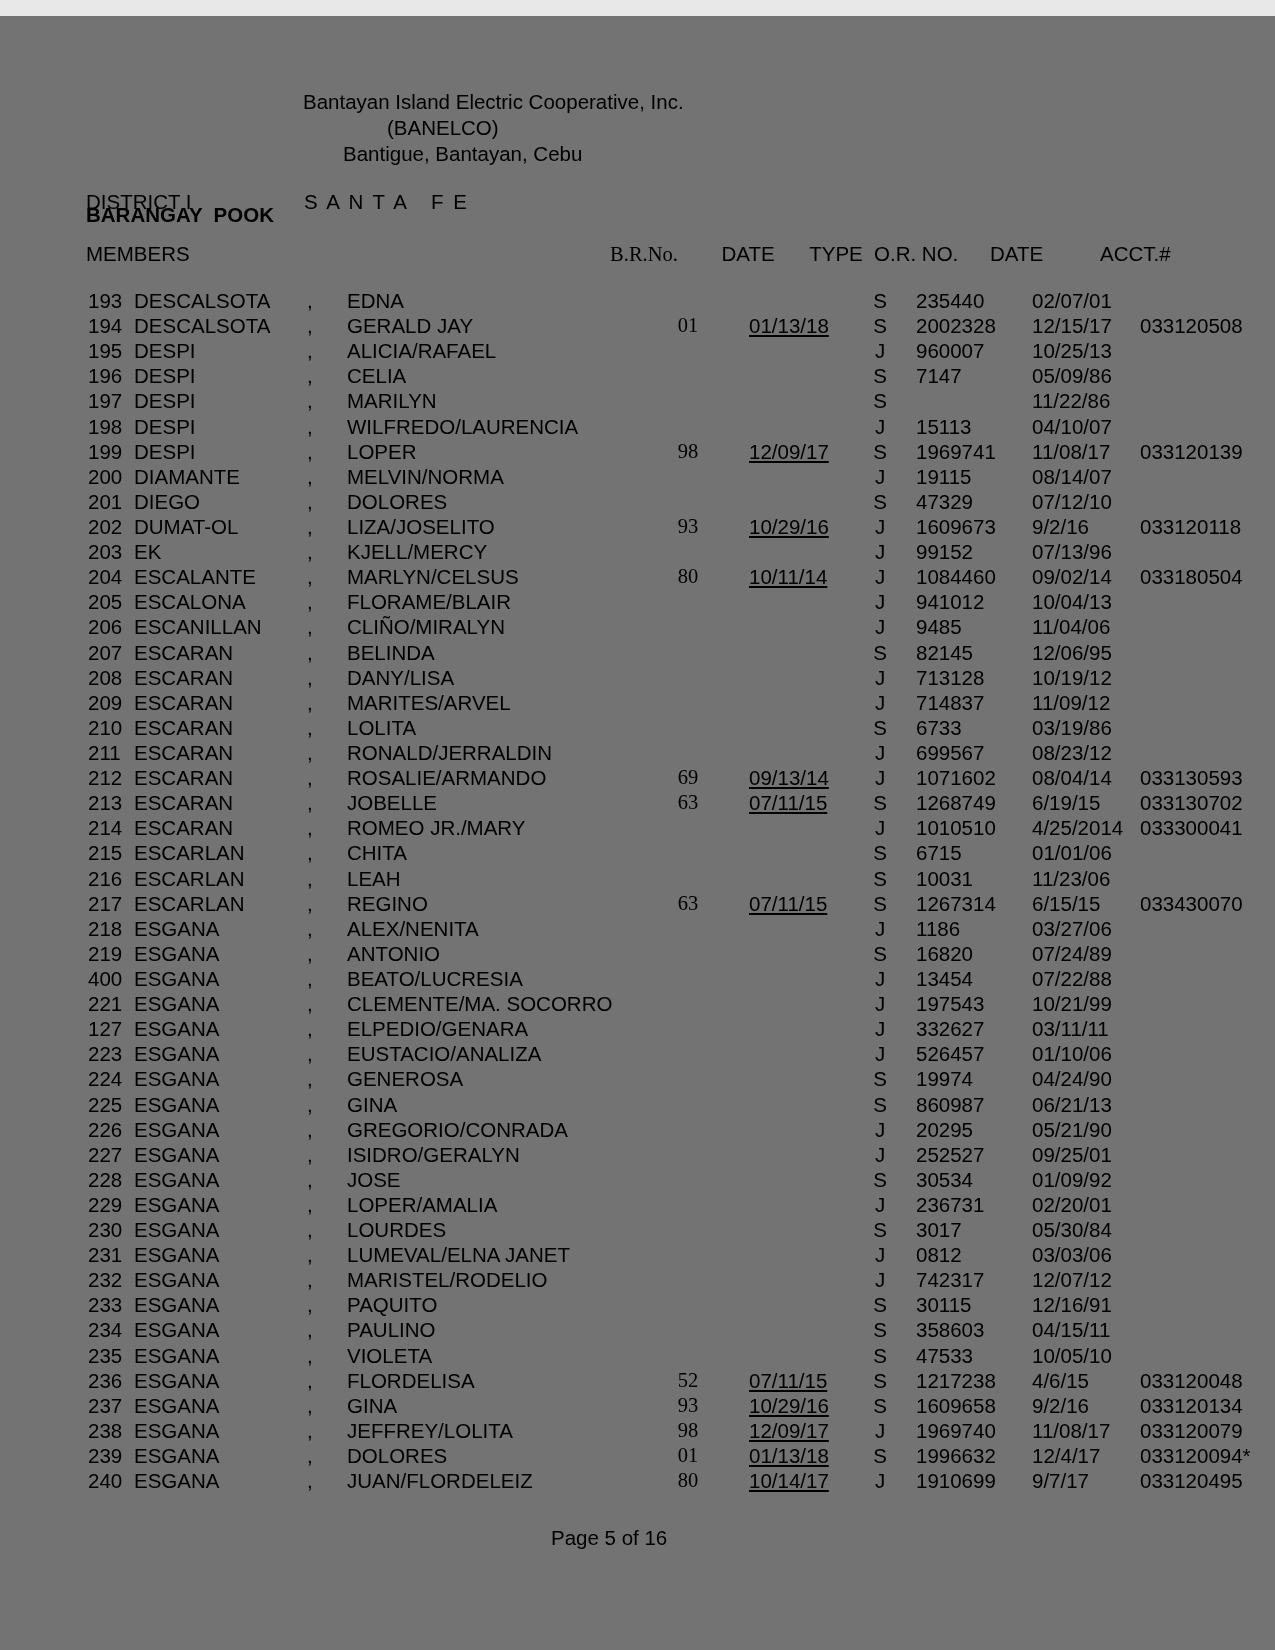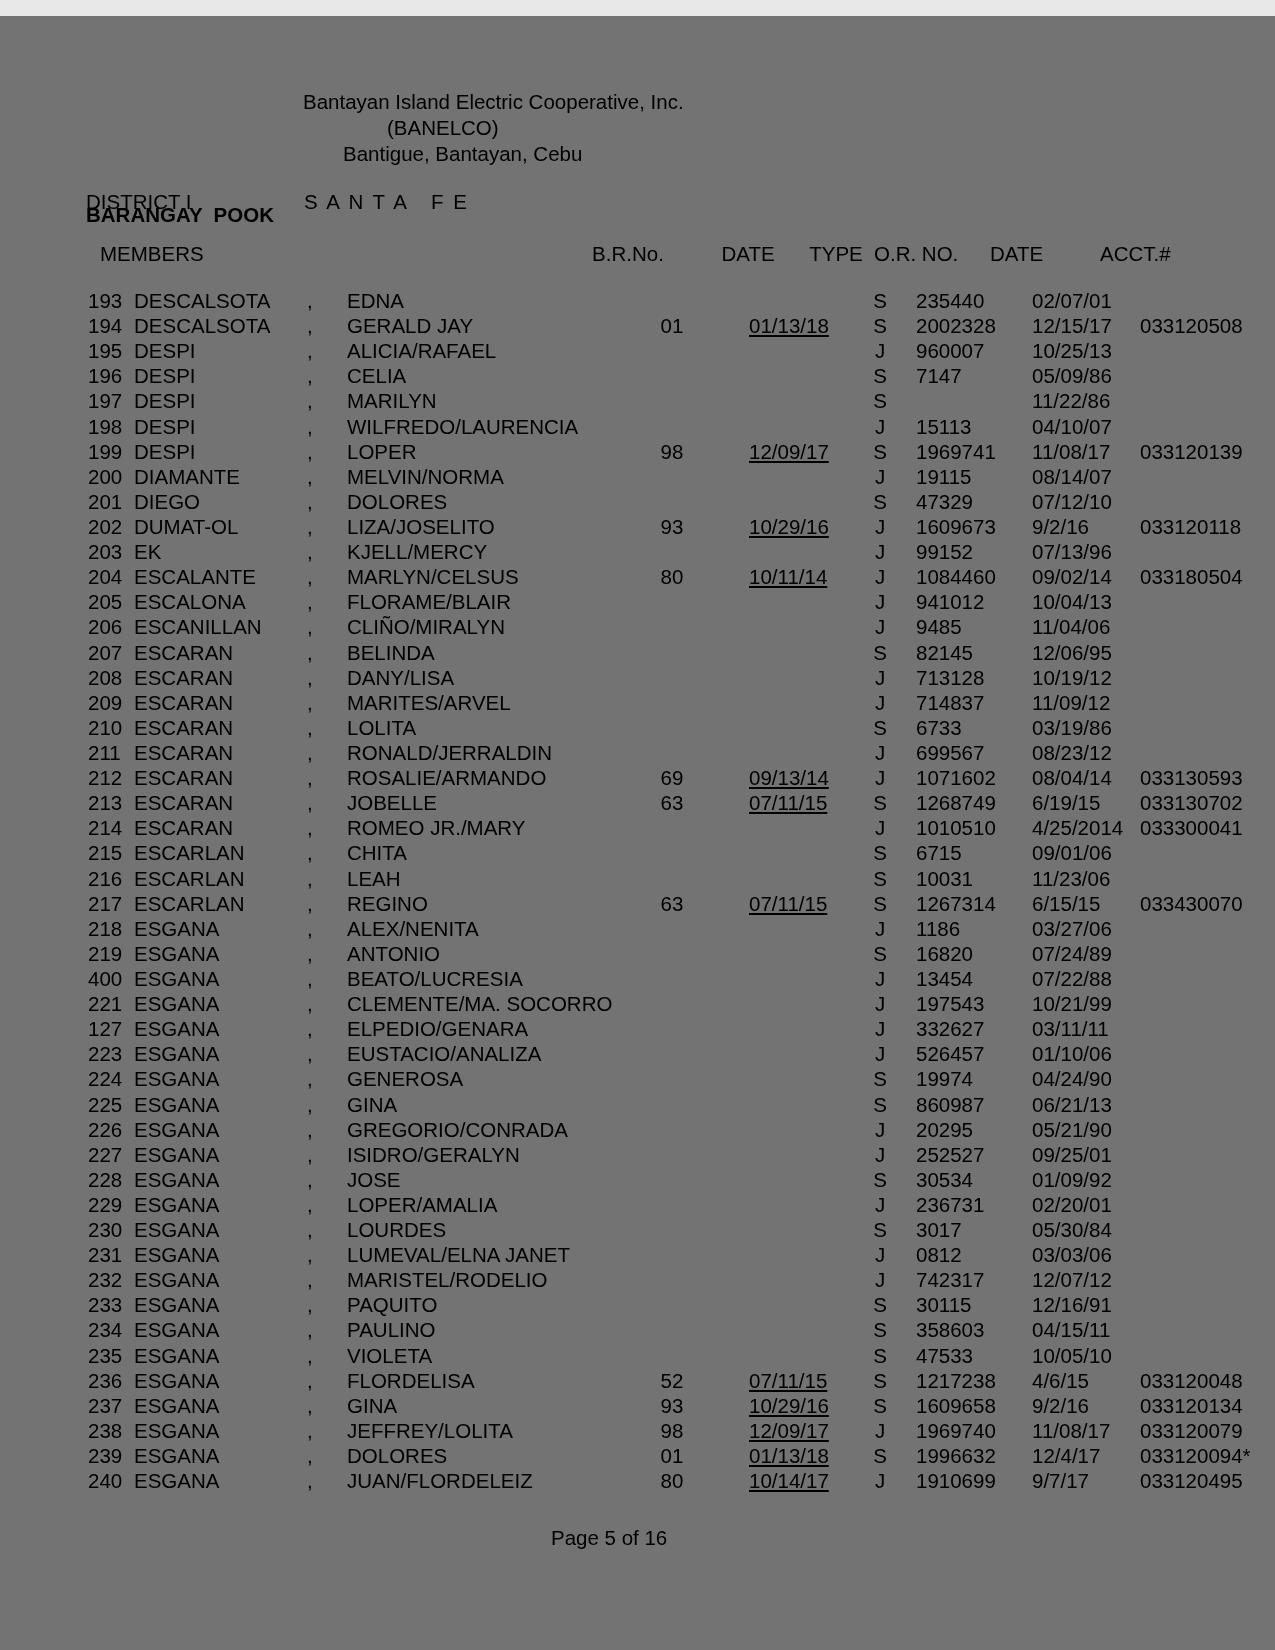--- a/index.html
+++ b/index.html
@@ -17,21 +17,21 @@
   .bold{font-weight:bold;}
   .spaced{letter-spacing:2px;}
   
   #rows{position:absolute;top:272px;left:0;width:1275px;padding-left:44px;}
   .row{position:relative;height:25.12px;line-height:25.12px;}
   .cell{position:absolute;top:0;white-space:pre;}
   .c-num{left:44px;width:52px;}
   .c-sur{left:90px;width:172px;}
   .c-com{left:263px;width:22px;}
   .c-giv{left:303px;width:292px;}
-  .c-brn{left:592px;width:72px;text-align:center;}
+  .c-brn{left:608px;width:72px;text-align:center;font-family:Liberation Serif, serif;}
   .c-dt1{left:705px;width:95px;text-decoration:underline;}
   .c-typ{left:814px;width:44px;text-align:center;}
   .c-orn{left:872px;width:112px;}
   .c-dt2{left:988px;width:106px;}
   .c-acc{left:1096px;width:140px;}
   
   .hdr-line{position:absolute;top:225px;left:0;width:1275px;height:26px;line-height:26px;}
   .h-dt1{left:705px;width:86px;text-align:center;}
   .h-typ{left:806px;width:60px;text-align:center;}
   .h-orn{left:874px;}
@@ -45,21 +45,21 @@
 
   <div class="abs" style="top:74px;left:303px;">Bantayan Island Electric Cooperative, Inc.</div>
   <div class="abs" style="top:100px;left:387px;">(BANELCO)</div>
   <div class="abs" style="top:126px;left:343px;">Bantigue, Bantayan, Cebu</div>
 
   <div class="abs" style="top:174px;left:86px;">DISTRICT I</div>
   <div class="abs spaced" style="top:174px;left:304px;">S A N T A   F E</div>
   <div class="abs bold" style="top:187px;left:86px;">BARANGAY  POOK</div>
 
   <div class="hdr-line">
-    <span class="cell" style="left:100px;">MEMBERS</span>
+    <span class="cell" style="left:86px;">MEMBERS</span>
     <span class="cell c-brn">B.R.No.</span>
     <span class="cell h-dt1">DATE</span>
     <span class="cell h-typ">TYPE</span>
     <span class="cell h-orn">O.R. NO.</span>
     <span class="cell h-dt2">DATE</span>
     <span class="cell h-acc">ACCT.#</span>
   </div>
 
   <div id="rows">
       <div class="row">
@@ -278,21 +278,21 @@
         <span class="cell c-dt2">4/25/2014</span>
         <span class="cell c-acc">033300041</span>
       </div>
       <div class="row">
         <span class="cell c-num">215</span>
         <span class="cell c-sur">ESCARLAN</span>
         <span class="cell c-com">,</span>
         <span class="cell c-giv">CHITA</span>
         <span class="cell c-typ">S</span>
         <span class="cell c-orn">6715</span>
-        <span class="cell c-dt2">09/01/06</span>
+        <span class="cell c-dt2">01/01/06</span>
       </div>
       <div class="row">
         <span class="cell c-num">216</span>
         <span class="cell c-sur">ESCARLAN</span>
         <span class="cell c-com">,</span>
         <span class="cell c-giv">LEAH</span>
         <span class="cell c-typ">S</span>
         <span class="cell c-orn">10031</span>
         <span class="cell c-dt2">11/23/06</span>
       </div>

